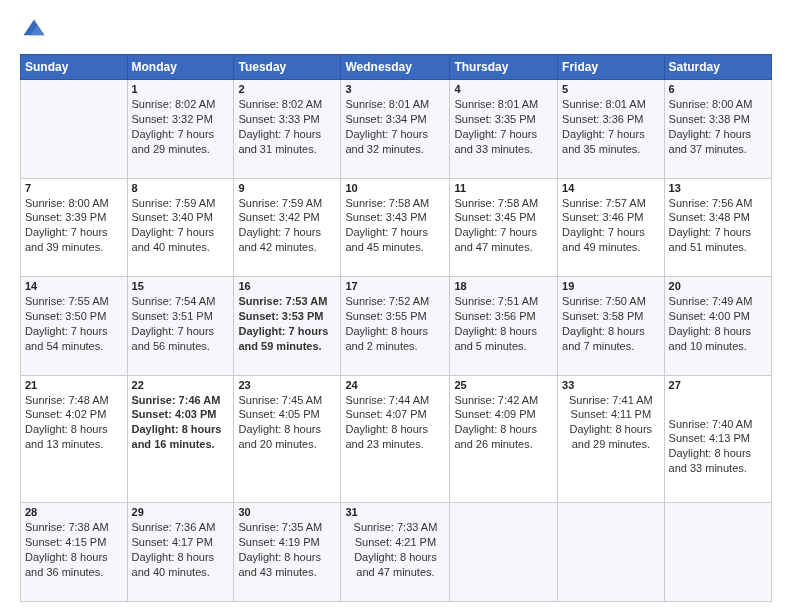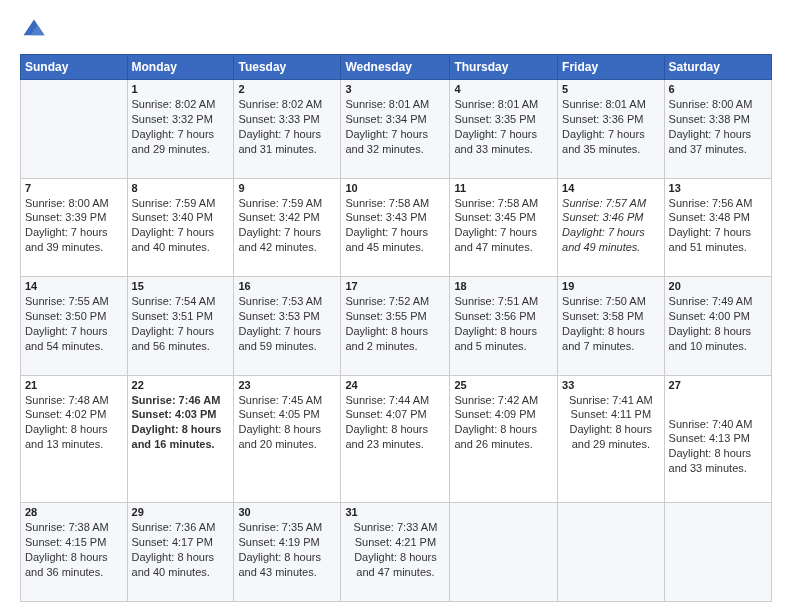--- a/index.html
+++ b/index.html
@@ -208,21 +208,21 @@
           </td>
           <td>
             <span class="day-number">11</span>
             <div class="day-info" style="white-space: pre-line;">Sunrise: 7:58 AM
 Sunset: 3:45 PM
 Daylight: 7 hours
 and 47 minutes.</div>
           </td>
           <td>
             <span class="day-number">14</span>
-            <div class="day-info" style="white-space: pre-line; font-style: italic;">Sunrise: 7:57 AM
+            <div class="day-info" style="white-space: pre-line;">Sunrise: 7:57 AM
 Sunset: 3:46 PM
 Daylight: 7 hours
 and 49 minutes.</div>
           </td>
           <td>
             <span class="day-number">13</span>
             <div class="day-info" style="white-space: pre-line;">Sunrise: 7:56 AM
 Sunset: 3:48 PM
 Daylight: 7 hours
 and 51 minutes.</div>
@@ -238,21 +238,21 @@
           </td>
           <td>
             <span class="day-number">15</span>
             <div class="day-info" style="white-space: pre-line;">Sunrise: 7:54 AM
 Sunset: 3:51 PM
 Daylight: 7 hours
 and 56 minutes.</div>
           </td>
           <td>
             <span class="day-number">16</span>
-            <div class="day-info" style="white-space: pre-line;">Sunrise: 7:53 AM
+            <div class="day-info" style="white-space: pre-line; font-weight: bold;">Sunrise: 7:53 AM
 Sunset: 3:53 PM
 Daylight: 7 hours
 and 59 minutes.</div>
           </td>
           <td>
             <span class="day-number">17</span>
             <div class="day-info" style="white-space: pre-line;">Sunrise: 7:52 AM
 Sunset: 3:55 PM
 Daylight: 8 hours
 and 2 minutes.</div>

